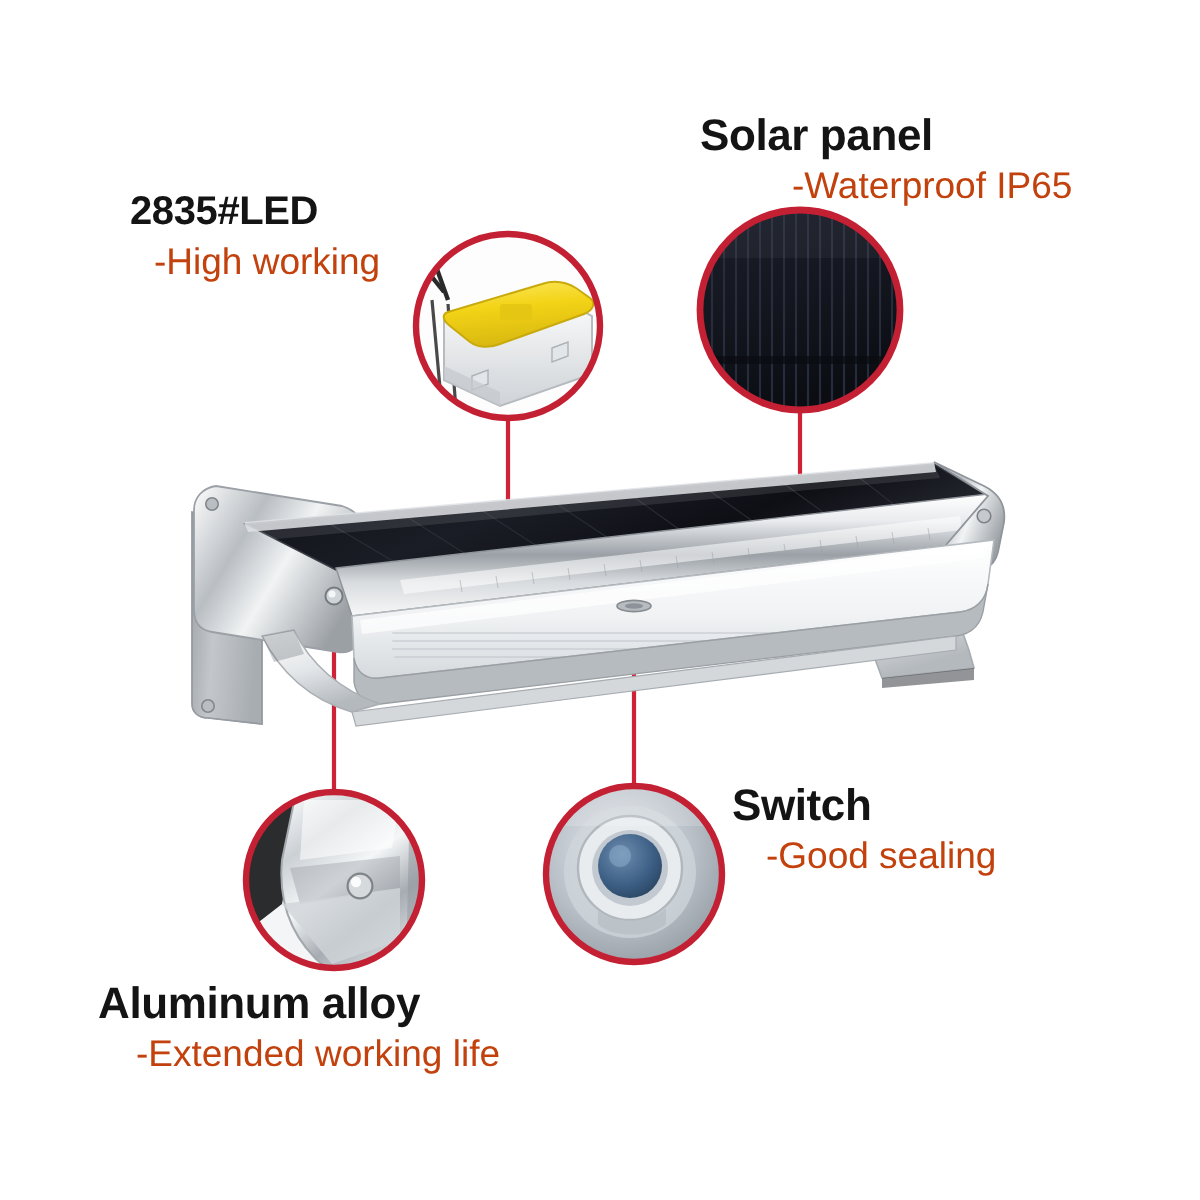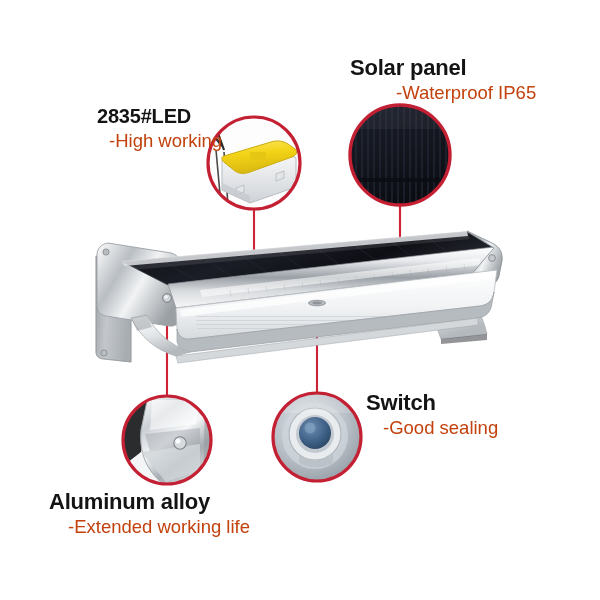--- a/index.html
+++ b/index.html
@@ -14,21 +14,21 @@
   #stage{position:absolute;left:0;top:0;width:600px;height:466px;}
   .lbl{position:absolute;white-space:nowrap;color:#141414;}
   .lbl .t{font-weight:bold;display:block;line-height:1.05;}
   .lbl .s{display:block;line-height:1.05;font-weight:normal;color:#c2410c;}
 
   
   #lbl-solar{left:350px;top:56px;}
   #lbl-solar .t{font-size:22px;letter-spacing:-0.2px;}
   #lbl-solar .s{font-size:18.5px;margin-left:46px;margin-top:4px;}
 
-  #lbl-led{left:65px;top:106px;margin-left:32px;}
+  #lbl-led{left:65px;top:96px;}
   #lbl-led .t{font-size:20px;letter-spacing:-0.2px;}
   #lbl-led .s{font-size:18.5px;margin-left:12px;margin-top:4px;}
 
   #lbl-switch{left:366px;top:391px;}
   #lbl-switch .t{font-size:22px;letter-spacing:-0.2px;}
   #lbl-switch .s{font-size:18.5px;margin-left:17px;margin-top:4px;}
 
   #lbl-alu{left:49px;top:490px;}
   #lbl-alu .t{font-size:22px;letter-spacing:-0.2px;}
   #lbl-alu .s{font-size:18.5px;margin-left:19px;margin-top:4px;}

